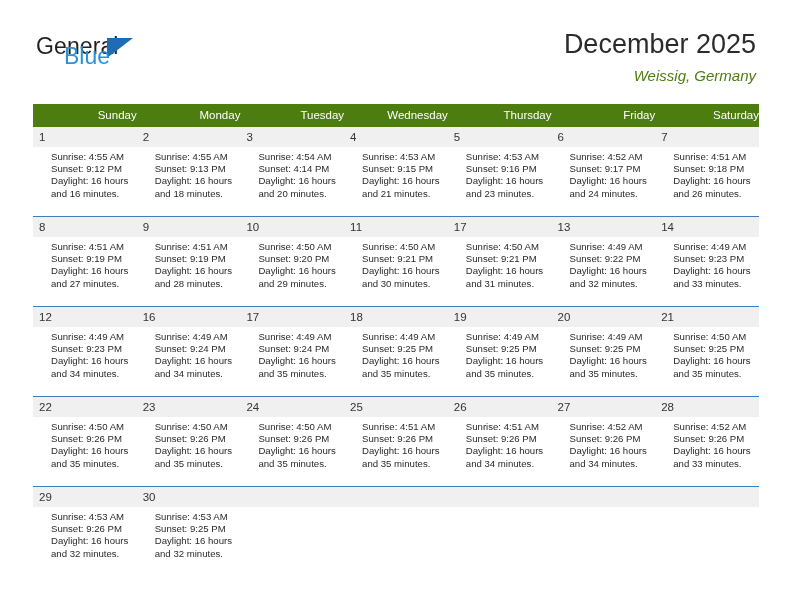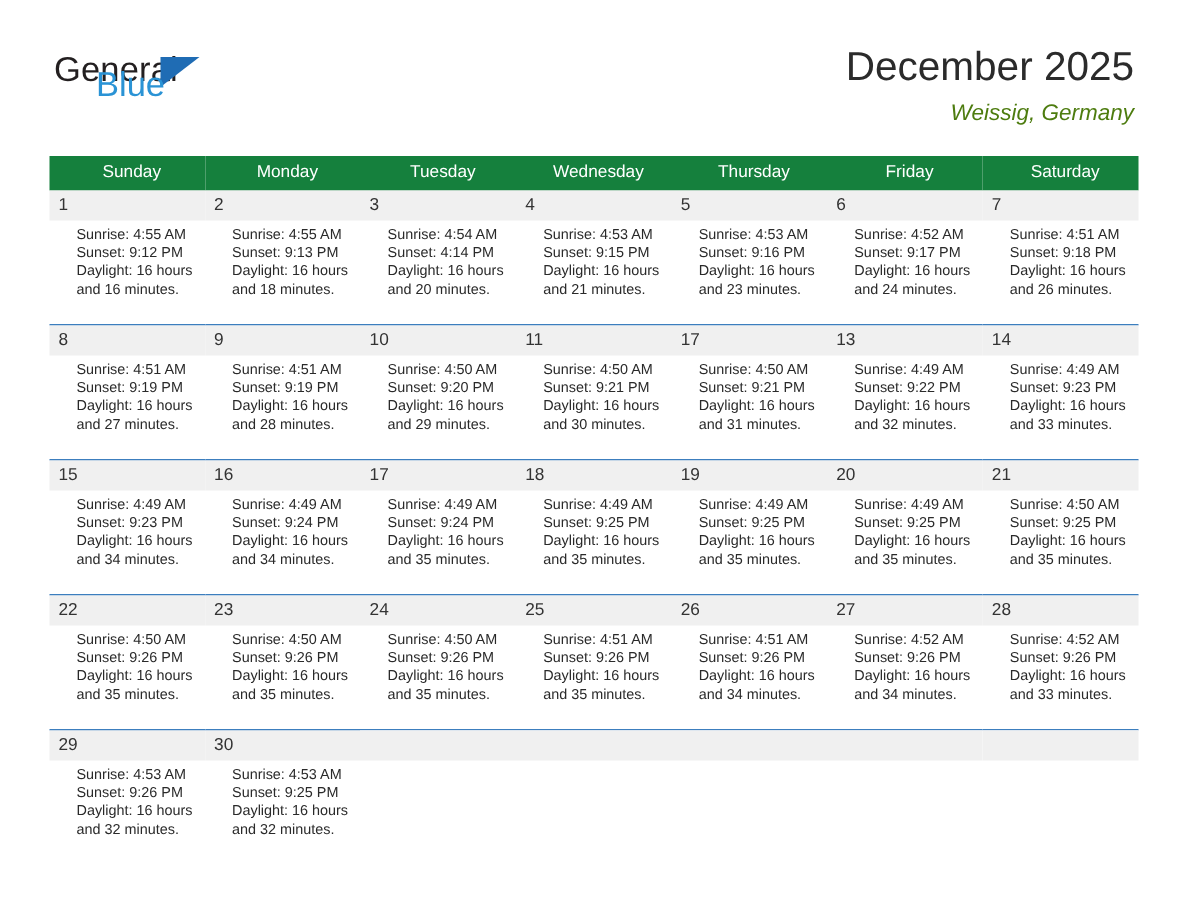--- a/index.html
+++ b/index.html
@@ -90,25 +90,25 @@
   
   .calendar {
     position: absolute;
     left: 33px;
     top: 104px;
     width: 726px;
     border-collapse: collapse;
     table-layout: fixed;
   }
   .calendar th {
-    background: #15803d;
+    background: #4d7c0f;
     color: #ffffff;
     font-size: 11.5px;
     font-weight: normal;
-    text-align: center;
+    text-align: right;
     padding: 4px 0 5px 6px;
     line-height: 14px;
     border: none;
   }
   .calendar td {
     vertical-align: top;
     padding: 0;
     border: none;
     width: 103.7px;
   }
@@ -340,21 +340,21 @@
                 <div>Sunset: 9:23 PM</div>
                 <div>Daylight: 16 hours</div>
                 <div>and 33 minutes.</div>
               </div>
             </div>
           </td>
         </tr>
         <tr class="week-row">
           <td>
             <div class="daycell">
-              <div class="daynum">15</div>
+              <div class="daynum">12</div>
               <div class="dayinfo">
                 <div>Sunrise: 4:49 AM</div>
                 <div>Sunset: 9:23 PM</div>
                 <div>Daylight: 16 hours</div>
                 <div>and 34 minutes.</div>
               </div>
             </div>
           </td>
           <td>
             <div class="daycell">

